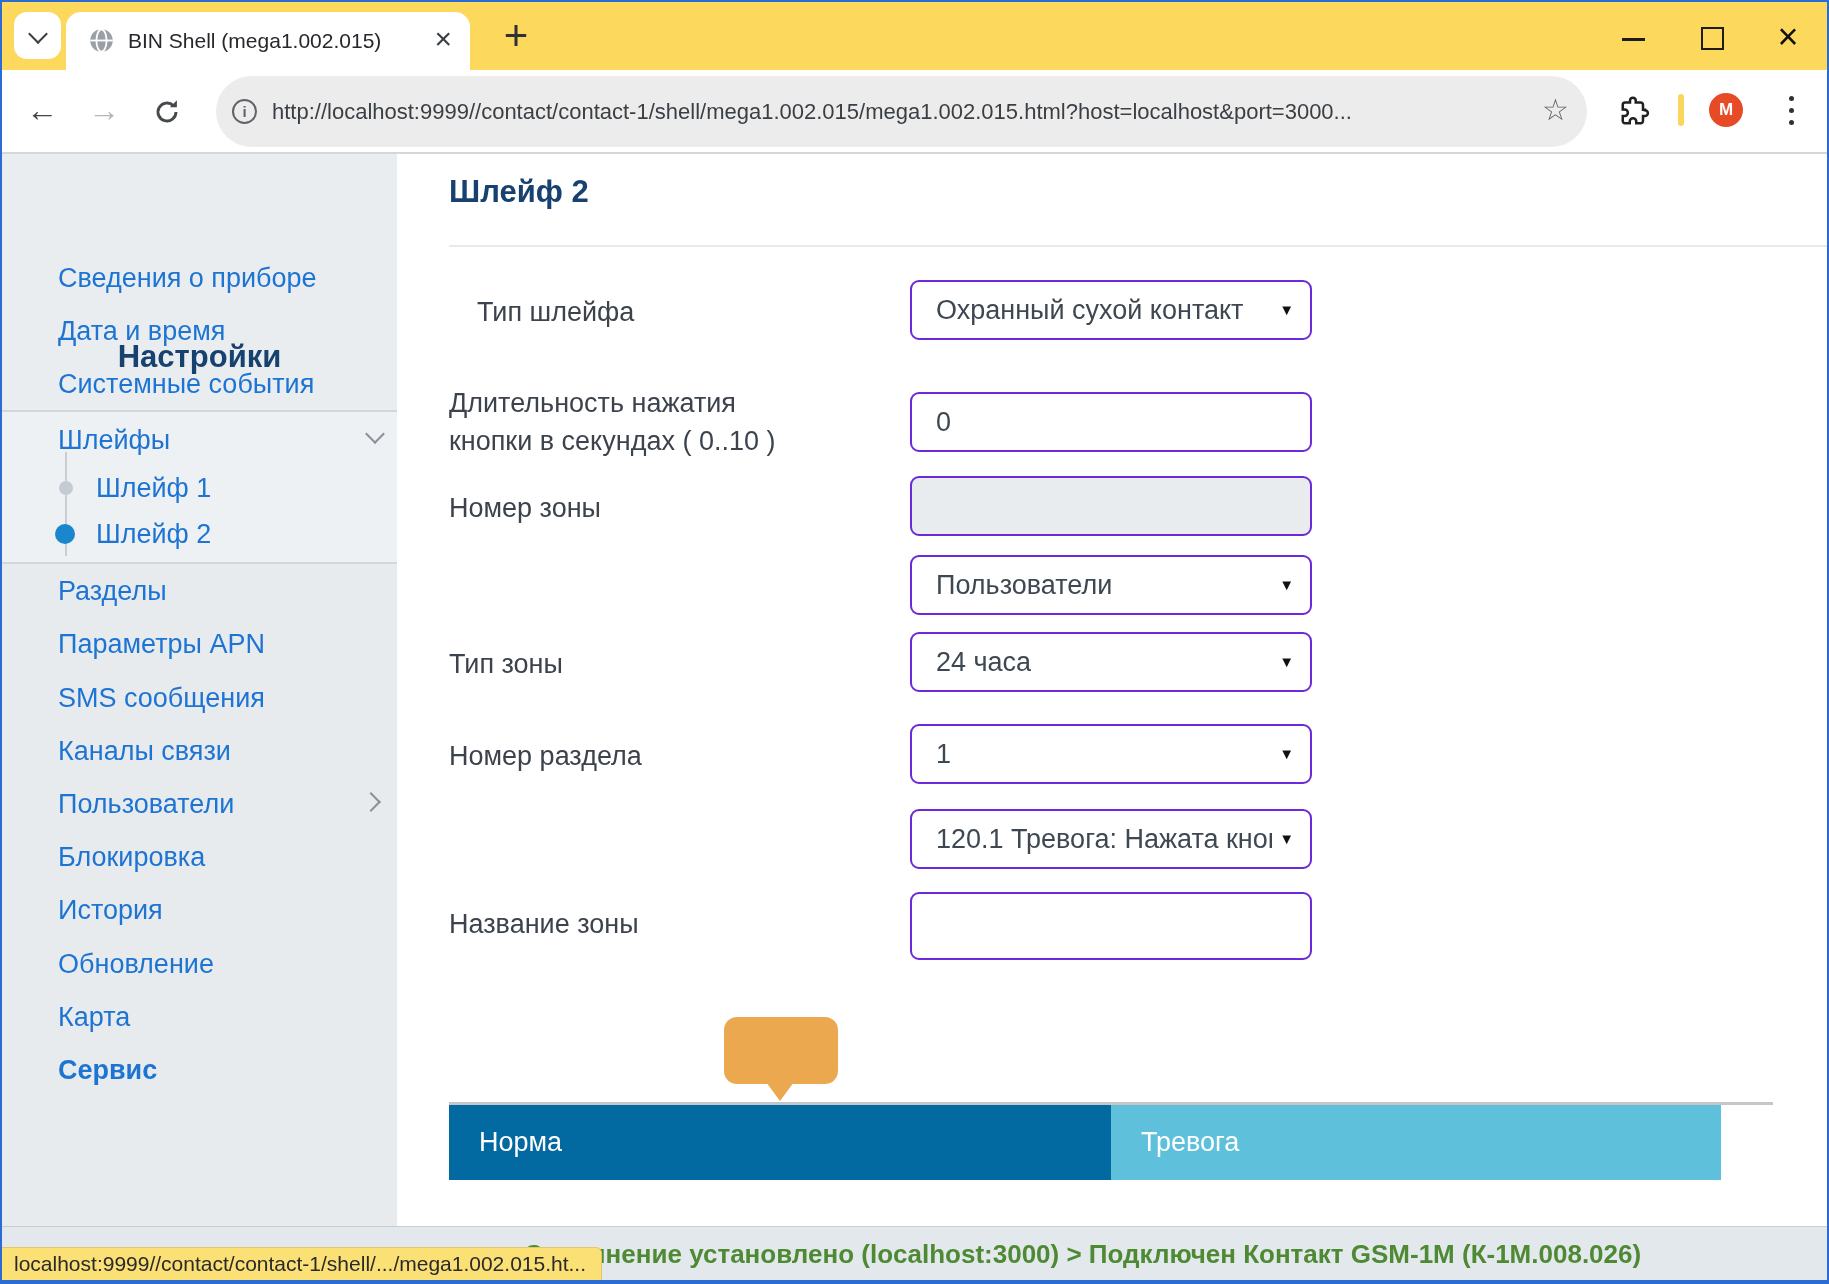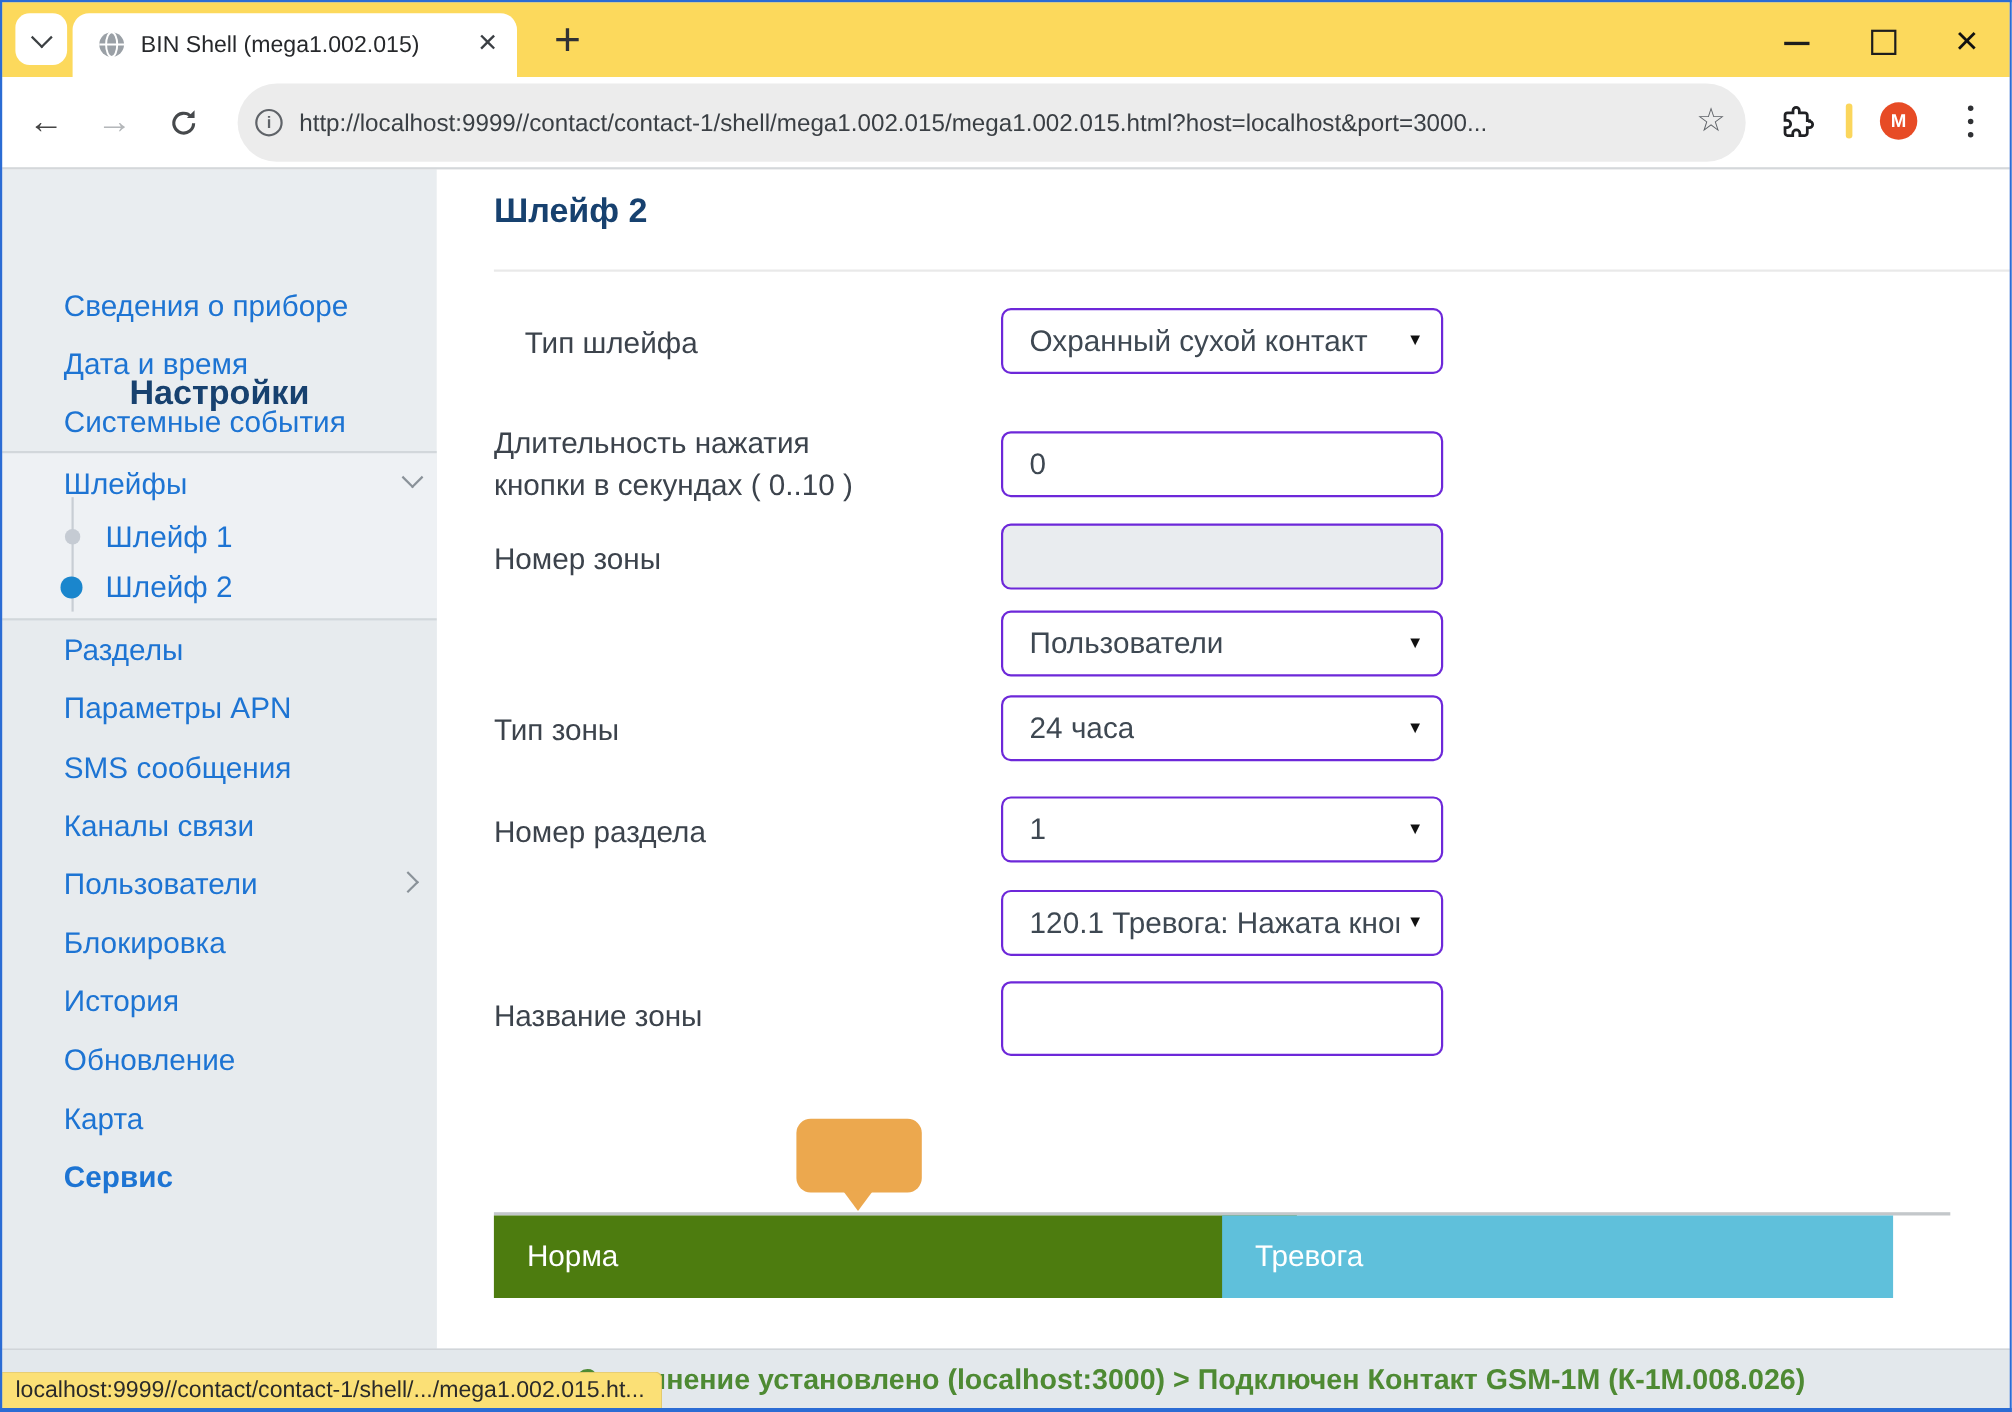--- a/index.html
+++ b/index.html
@@ -206,21 +206,21 @@
     </div>
 
     <div class="flabel" style="top:751px;">Название зоны</div>
     <div class="ctrl" style="top:738px;height:68px;">
       <span class="cval"></span>
     </div>
 
     <div class="bubble"></div>
     <div class="bubble-tip"></div>
     <div class="statebar">
-      <div class="state-seg" style="left:0;width:730px;background:#4d7c0f;">
+      <div class="state-seg" style="left:0;width:730px;background:#0369a1;">
         <span>Норма</span>
       </div>
       <div class="state-seg" style="left:662px;width:610px;background:#5fc0db;">
         <span>Тревога</span>
       </div>
     </div>
   </div>
 
   <div class="statusbar">
     <div class="status-msg">Соединение установлено (localhost:3000) &gt; Подключен Контакт GSM-1M (К-1М.008.026)</div>

